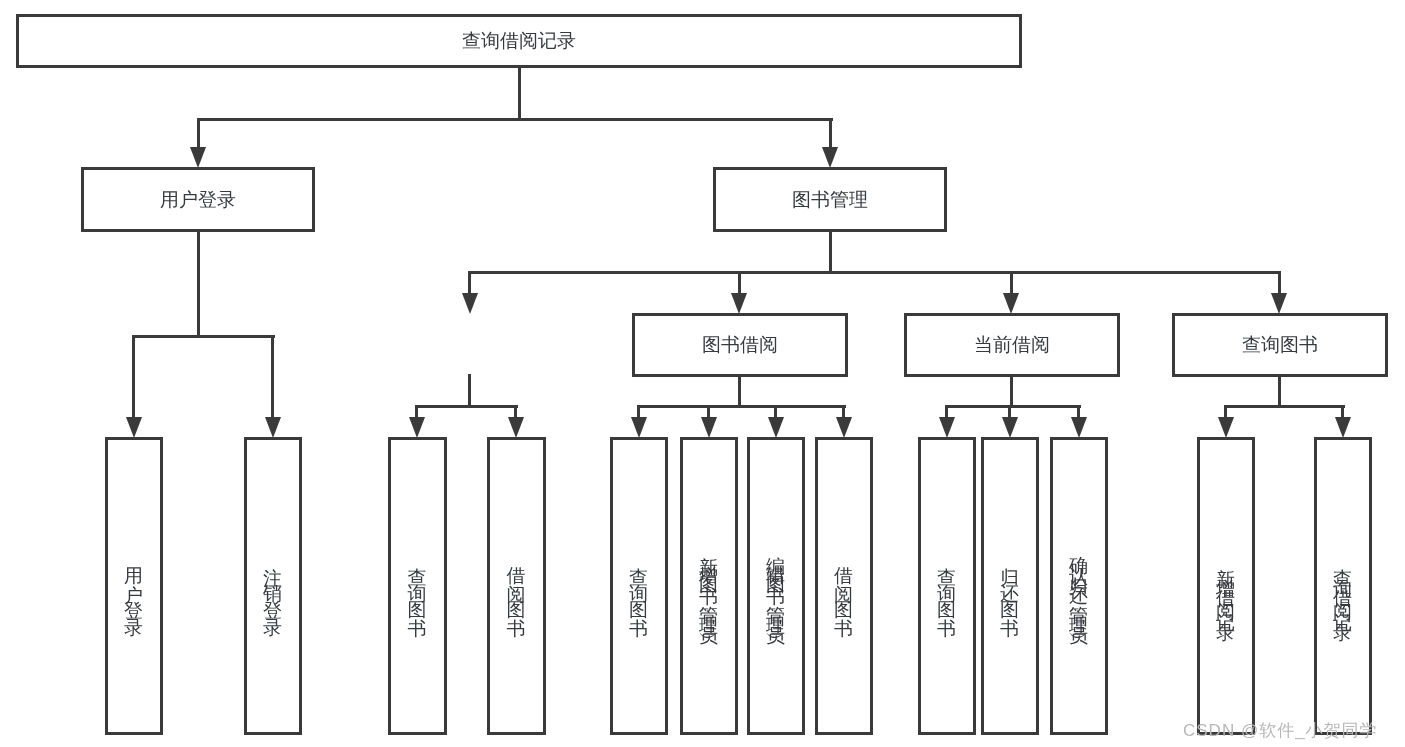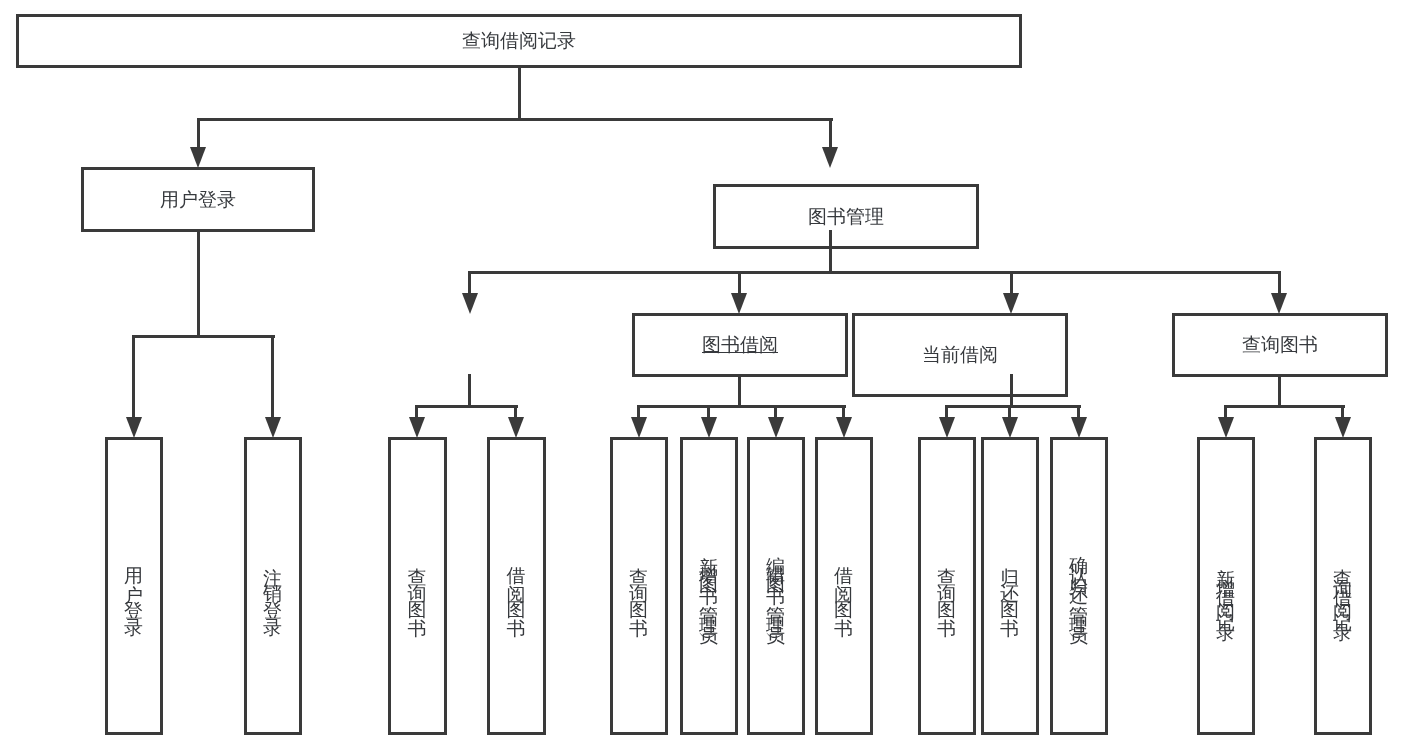--- a/index.html
+++ b/index.html
@@ -43,21 +43,21 @@
   <div class="vline" style="left:518px;top:65px;height:56px;"></div>
   <div class="hline" style="left:197px;top:118px;width:636px;"></div>
   <div class="vline" style="left:197px;top:118px;height:32px;"></div>
   <div class="arrow-head" style="left:190px;top:147px;"></div>
   <div class="vline" style="left:829px;top:118px;height:32px;"></div>
   <div class="arrow-head" style="left:822px;top:147px;"></div>
 
   <div class="node" style="left:81px;top:167px;width:234px;height:65px;">
     <span>用户登录</span>
   </div>
-  <div class="node" style="left:713px;top:167px;width:266px;height:65px;margin-top:17px;">
+  <div class="node" style="left:713px;top:167px;width:234px;height:65px;">
     <span>图书管理</span>
   </div>
 
   <div class="vline" style="left:197px;top:230px;height:108px;"></div>
   <div class="hline" style="left:132px;top:335px;width:143px;"></div>
   <div class="vline" style="left:132px;top:335px;height:84px;"></div>
   <div class="arrow-head" style="left:126px;top:417px;"></div>
   <div class="vline" style="left:271px;top:335px;height:84px;"></div>
   <div class="arrow-head" style="left:265px;top:417px;"></div>
 
@@ -65,24 +65,24 @@
   <div class="hline" style="left:468px;top:271px;width:813px;"></div>
   <div class="vline" style="left:468px;top:271px;height:24px;"></div>
   <div class="arrow-head" style="left:462px;top:293px;"></div>
   <div class="vline" style="left:738px;top:271px;height:24px;"></div>
   <div class="arrow-head" style="left:731px;top:293px;"></div>
   <div class="vline" style="left:1010px;top:271px;height:24px;"></div>
   <div class="arrow-head" style="left:1003px;top:293px;"></div>
   <div class="vline" style="left:1278px;top:271px;height:24px;"></div>
   <div class="arrow-head" style="left:1271px;top:293px;"></div>
 
-  <div class="node" style="left:632px;top:313px;width:216px;height:64px;text-decoration:underline;">
+  <div class="node" style="left:632px;top:313px;width:216px;height:64px;">
     <span>图书借阅</span>
   </div>
-  <div class="node" style="left:852px;top:313px;width:216px;height:84px;">
+  <div class="node" style="left:904px;top:313px;width:216px;height:64px;">
     <span>当前借阅</span>
   </div>
   <div class="node" style="left:1172px;top:313px;width:216px;height:64px;">
     <span>查询图书</span>
   </div>
 
   <div class="vline" style="left:468px;top:374px;height:34px;"></div>
   <div class="hline" style="left:415px;top:405px;width:103px;"></div>
   <div class="vline" style="left:415px;top:405px;height:15px;"></div>
   <div class="arrow-head" style="left:409px;top:417px;"></div>
@@ -153,14 +153,15 @@
     <span class="vtext tight">确认归还（管理员）</span>
   </div>
 
   <div class="node" style="left:1197px;top:437px;width:58px;height:298px;">
     <span class="vtext mid">新增借阅记录</span>
   </div>
   <div class="node" style="left:1314px;top:437px;width:58px;height:298px;">
     <span class="vtext mid">查询借阅记录</span>
   </div>
 
+  <div class="watermark">CSDN @软件_小贺同学</div>
 
 </div>
 
 </body></html>

